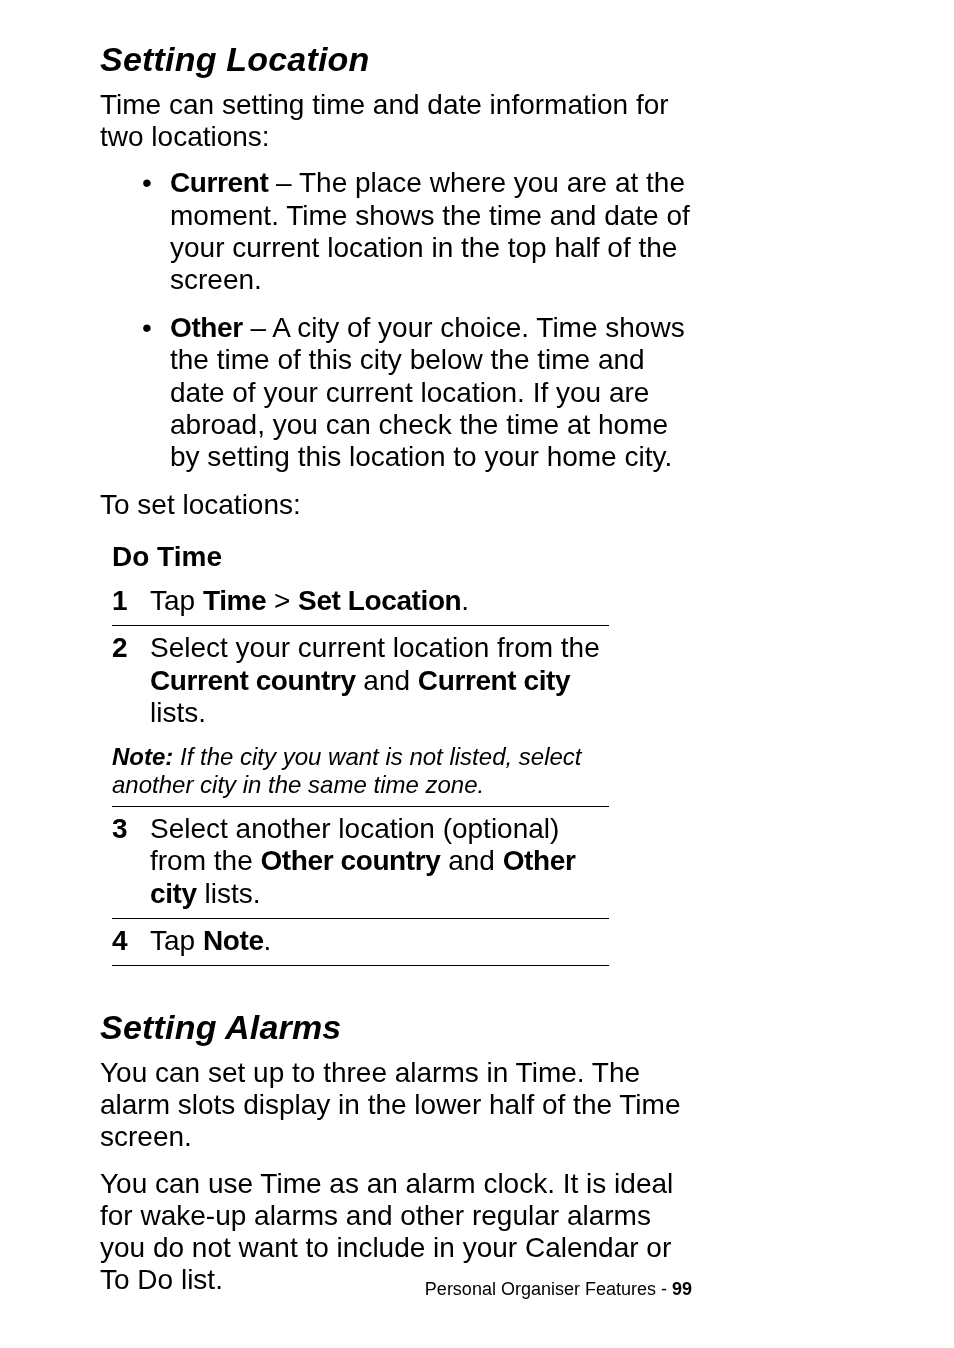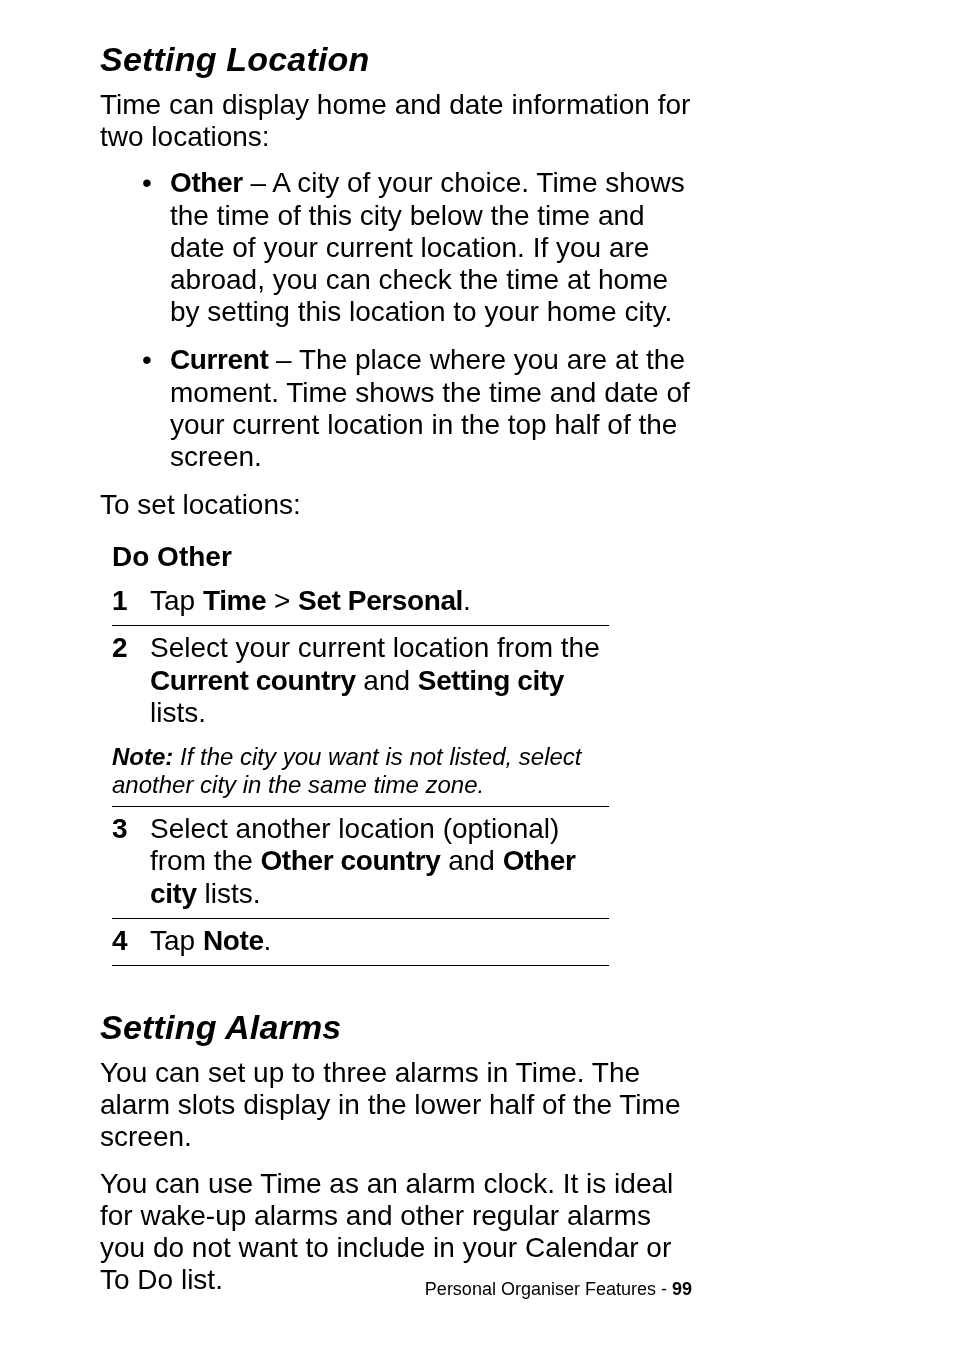--- a/index.html
+++ b/index.html
@@ -112,47 +112,47 @@
     font-weight: bold;
   }
 </style>
 </head>
 <body>
 
 <div class="page">
 
   <h2 class="section-heading">Setting Location</h2>
 
-  <p class="body-text">Time can display home and date information for two locations:</p>
+  <p class="body-text">Time can setting time and date information for two locations:</p>
 
   <ul class="bullets">
     <li>
-      <span class="cond-bold">Other</span><span> – A city of your choice. Time shows the time of this city below the time and date of your current location. If you are abroad, you can check the time at home by setting this location to your home city.</span>
+      <span class="cond-bold">Current</span><span> – The place where you are at the moment. Time shows the time and date of your current location in the top half of the screen.</span>
     </li>
     <li>
-      <span class="cond-bold">Current</span><span> – The place where you are at the moment. Time shows the time and date of your current location in the top half of the screen.</span>
+      <span class="cond-bold">Other</span><span> – A city of your choice. Time shows the time of this city below the time and date of your current location. If you are abroad, you can check the time at home by setting this location to your home city.</span>
     </li>
   </ul>
 
   <p class="body-text">To set locations:</p>
 
   <div class="steps">
-    <div class="do-this">Do Other</div>
+    <div class="do-this">Do Time</div>
 
     <div class="step-row rule-after">
       <div class="step-num">1</div>
       <div class="step-text">
-        <span>Tap </span><span class="cond-bold">Time</span><span> &gt; </span><span class="cond-bold">Set Personal</span><span>.</span>
+        <span>Tap </span><span class="cond-bold">Time</span><span> &gt; </span><span class="cond-bold">Set Location</span><span>.</span>
       </div>
     </div>
 
     <div class="step-row">
       <div class="step-num">2</div>
       <div class="step-text">
-        <span>Select your current location from the </span><span class="cond-bold">Current country</span><span> and </span><span class="cond-bold">Setting city</span><span> lists.</span>
+        <span>Select your current location from the </span><span class="cond-bold">Current country</span><span> and </span><span class="cond-bold">Current city</span><span> lists.</span>
       </div>
     </div>
 
     <div class="note">
       <span class="note-label">Note:</span><span> If the city you want is not listed, select another city in the same time zone.</span>
     </div>
 
     <div class="step-row rule-after">
       <div class="step-num">3</div>
       <div class="step-text">

